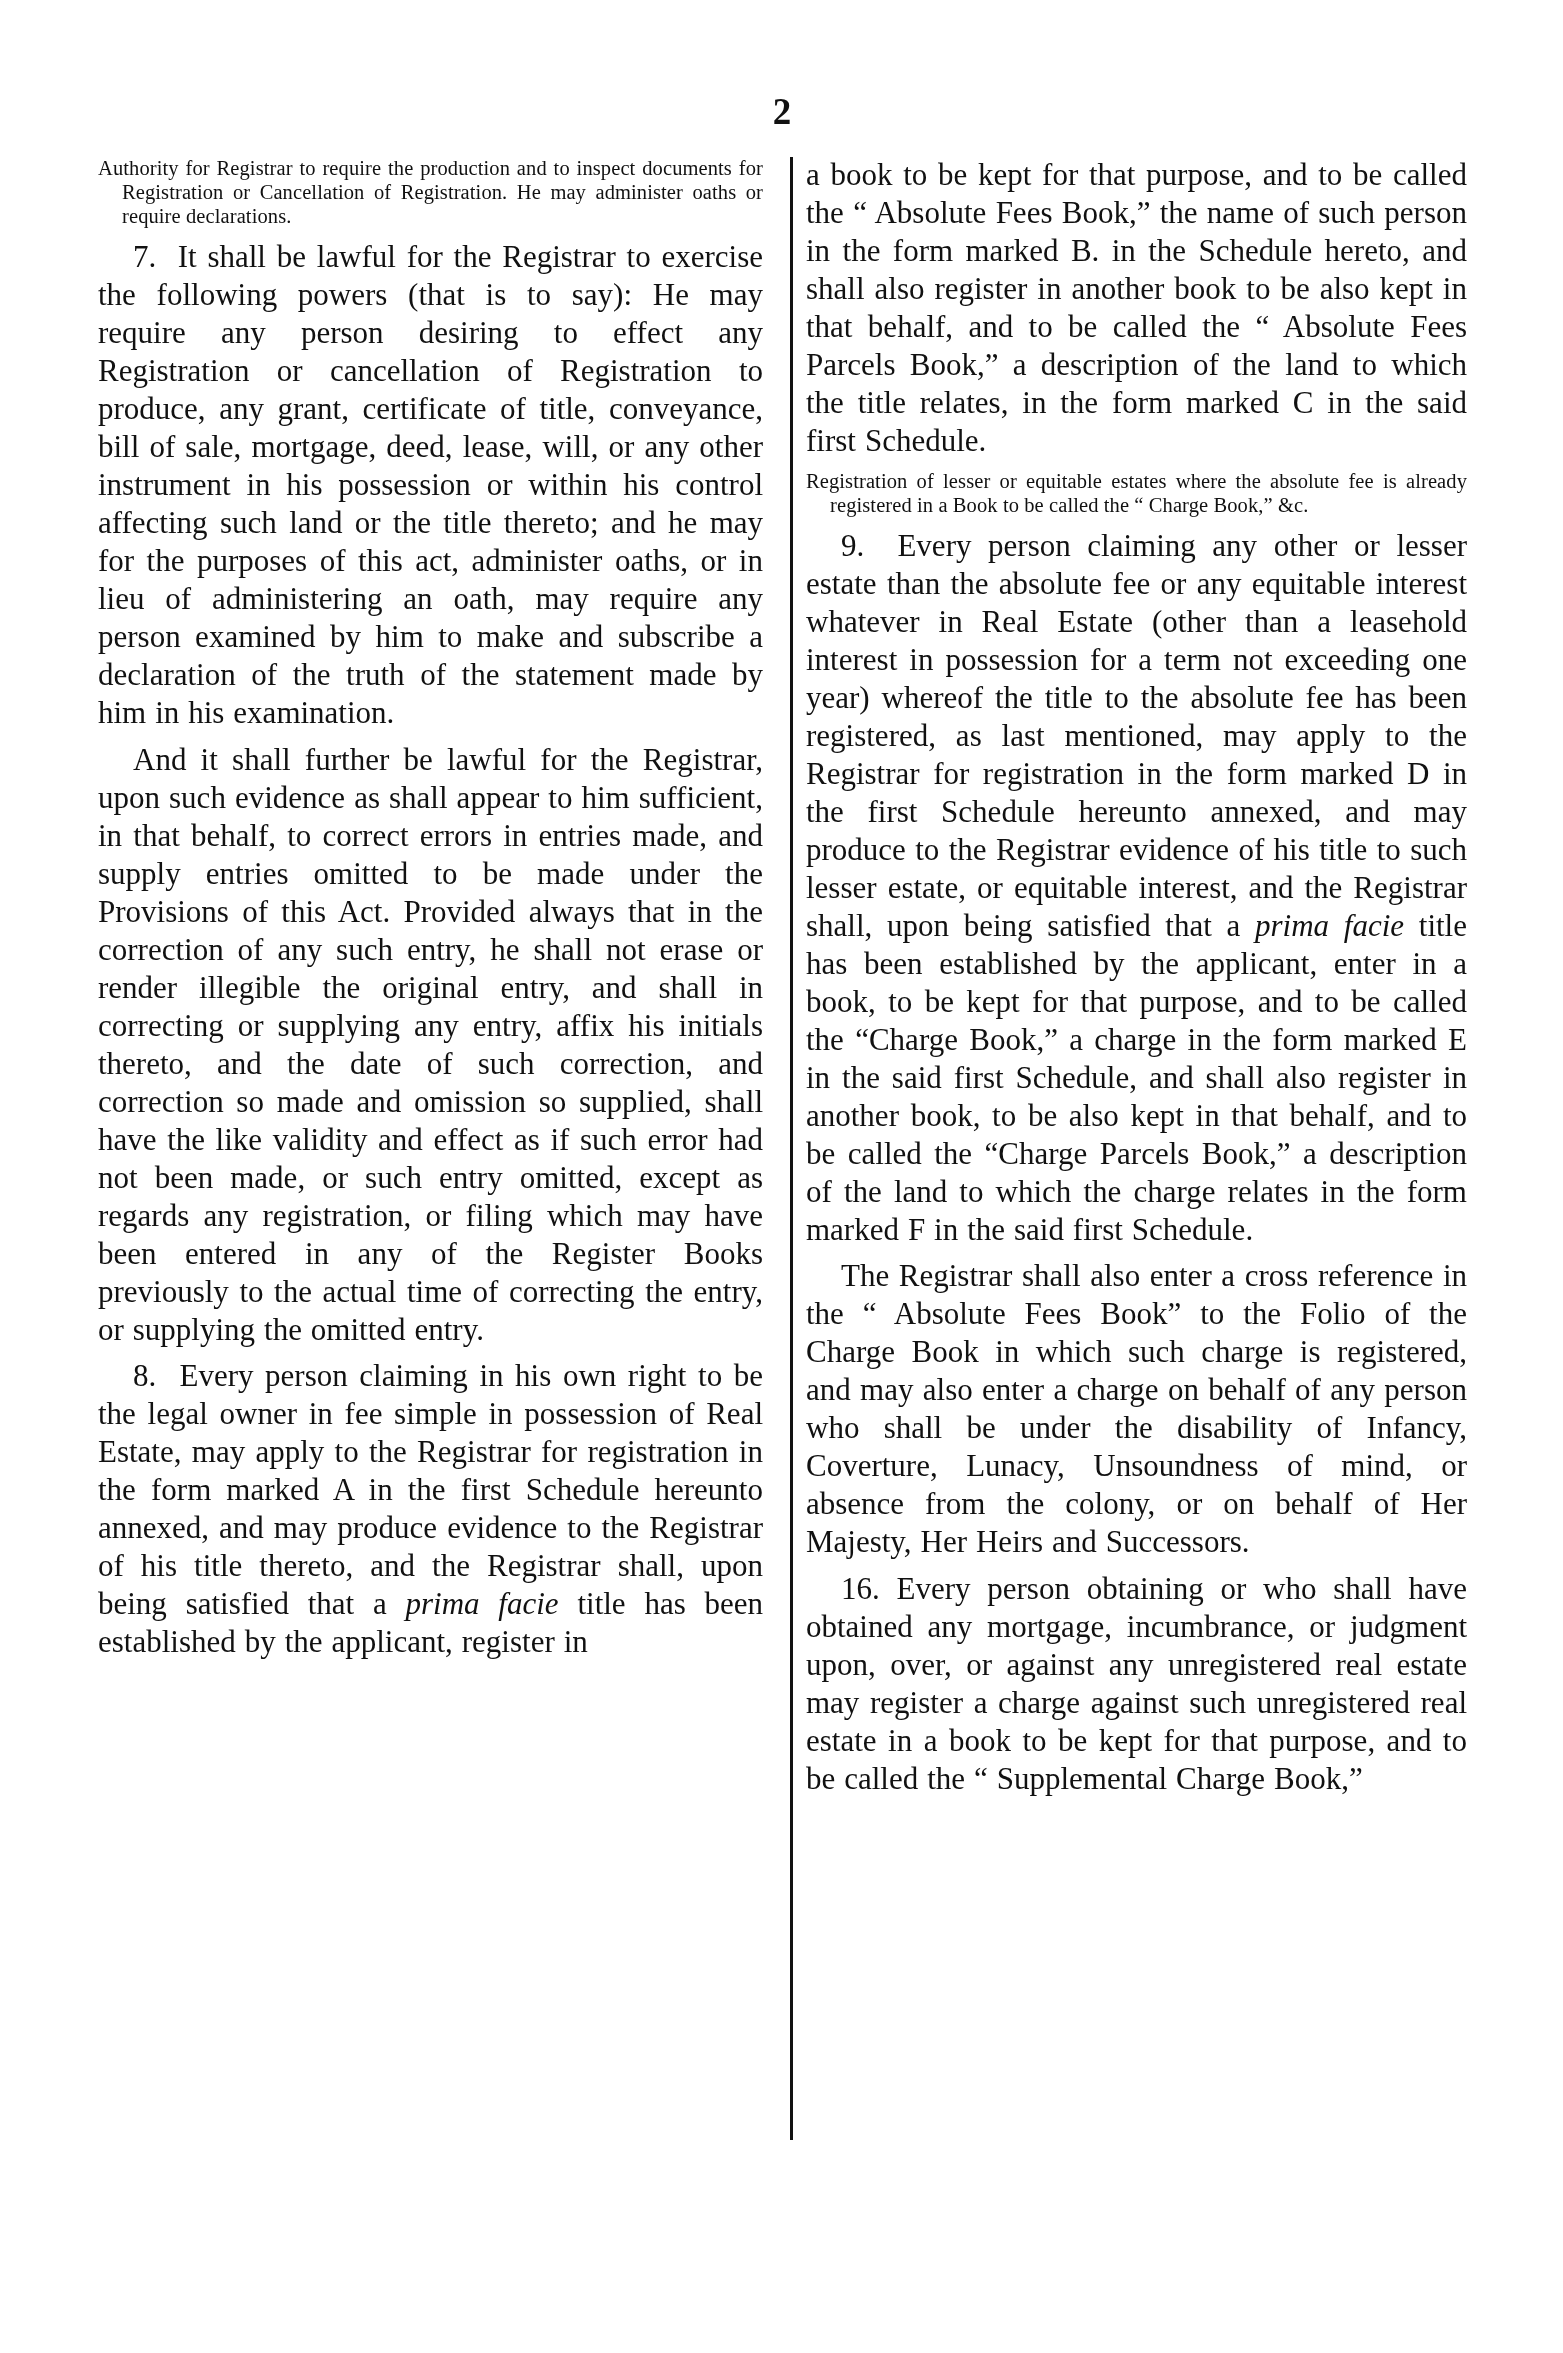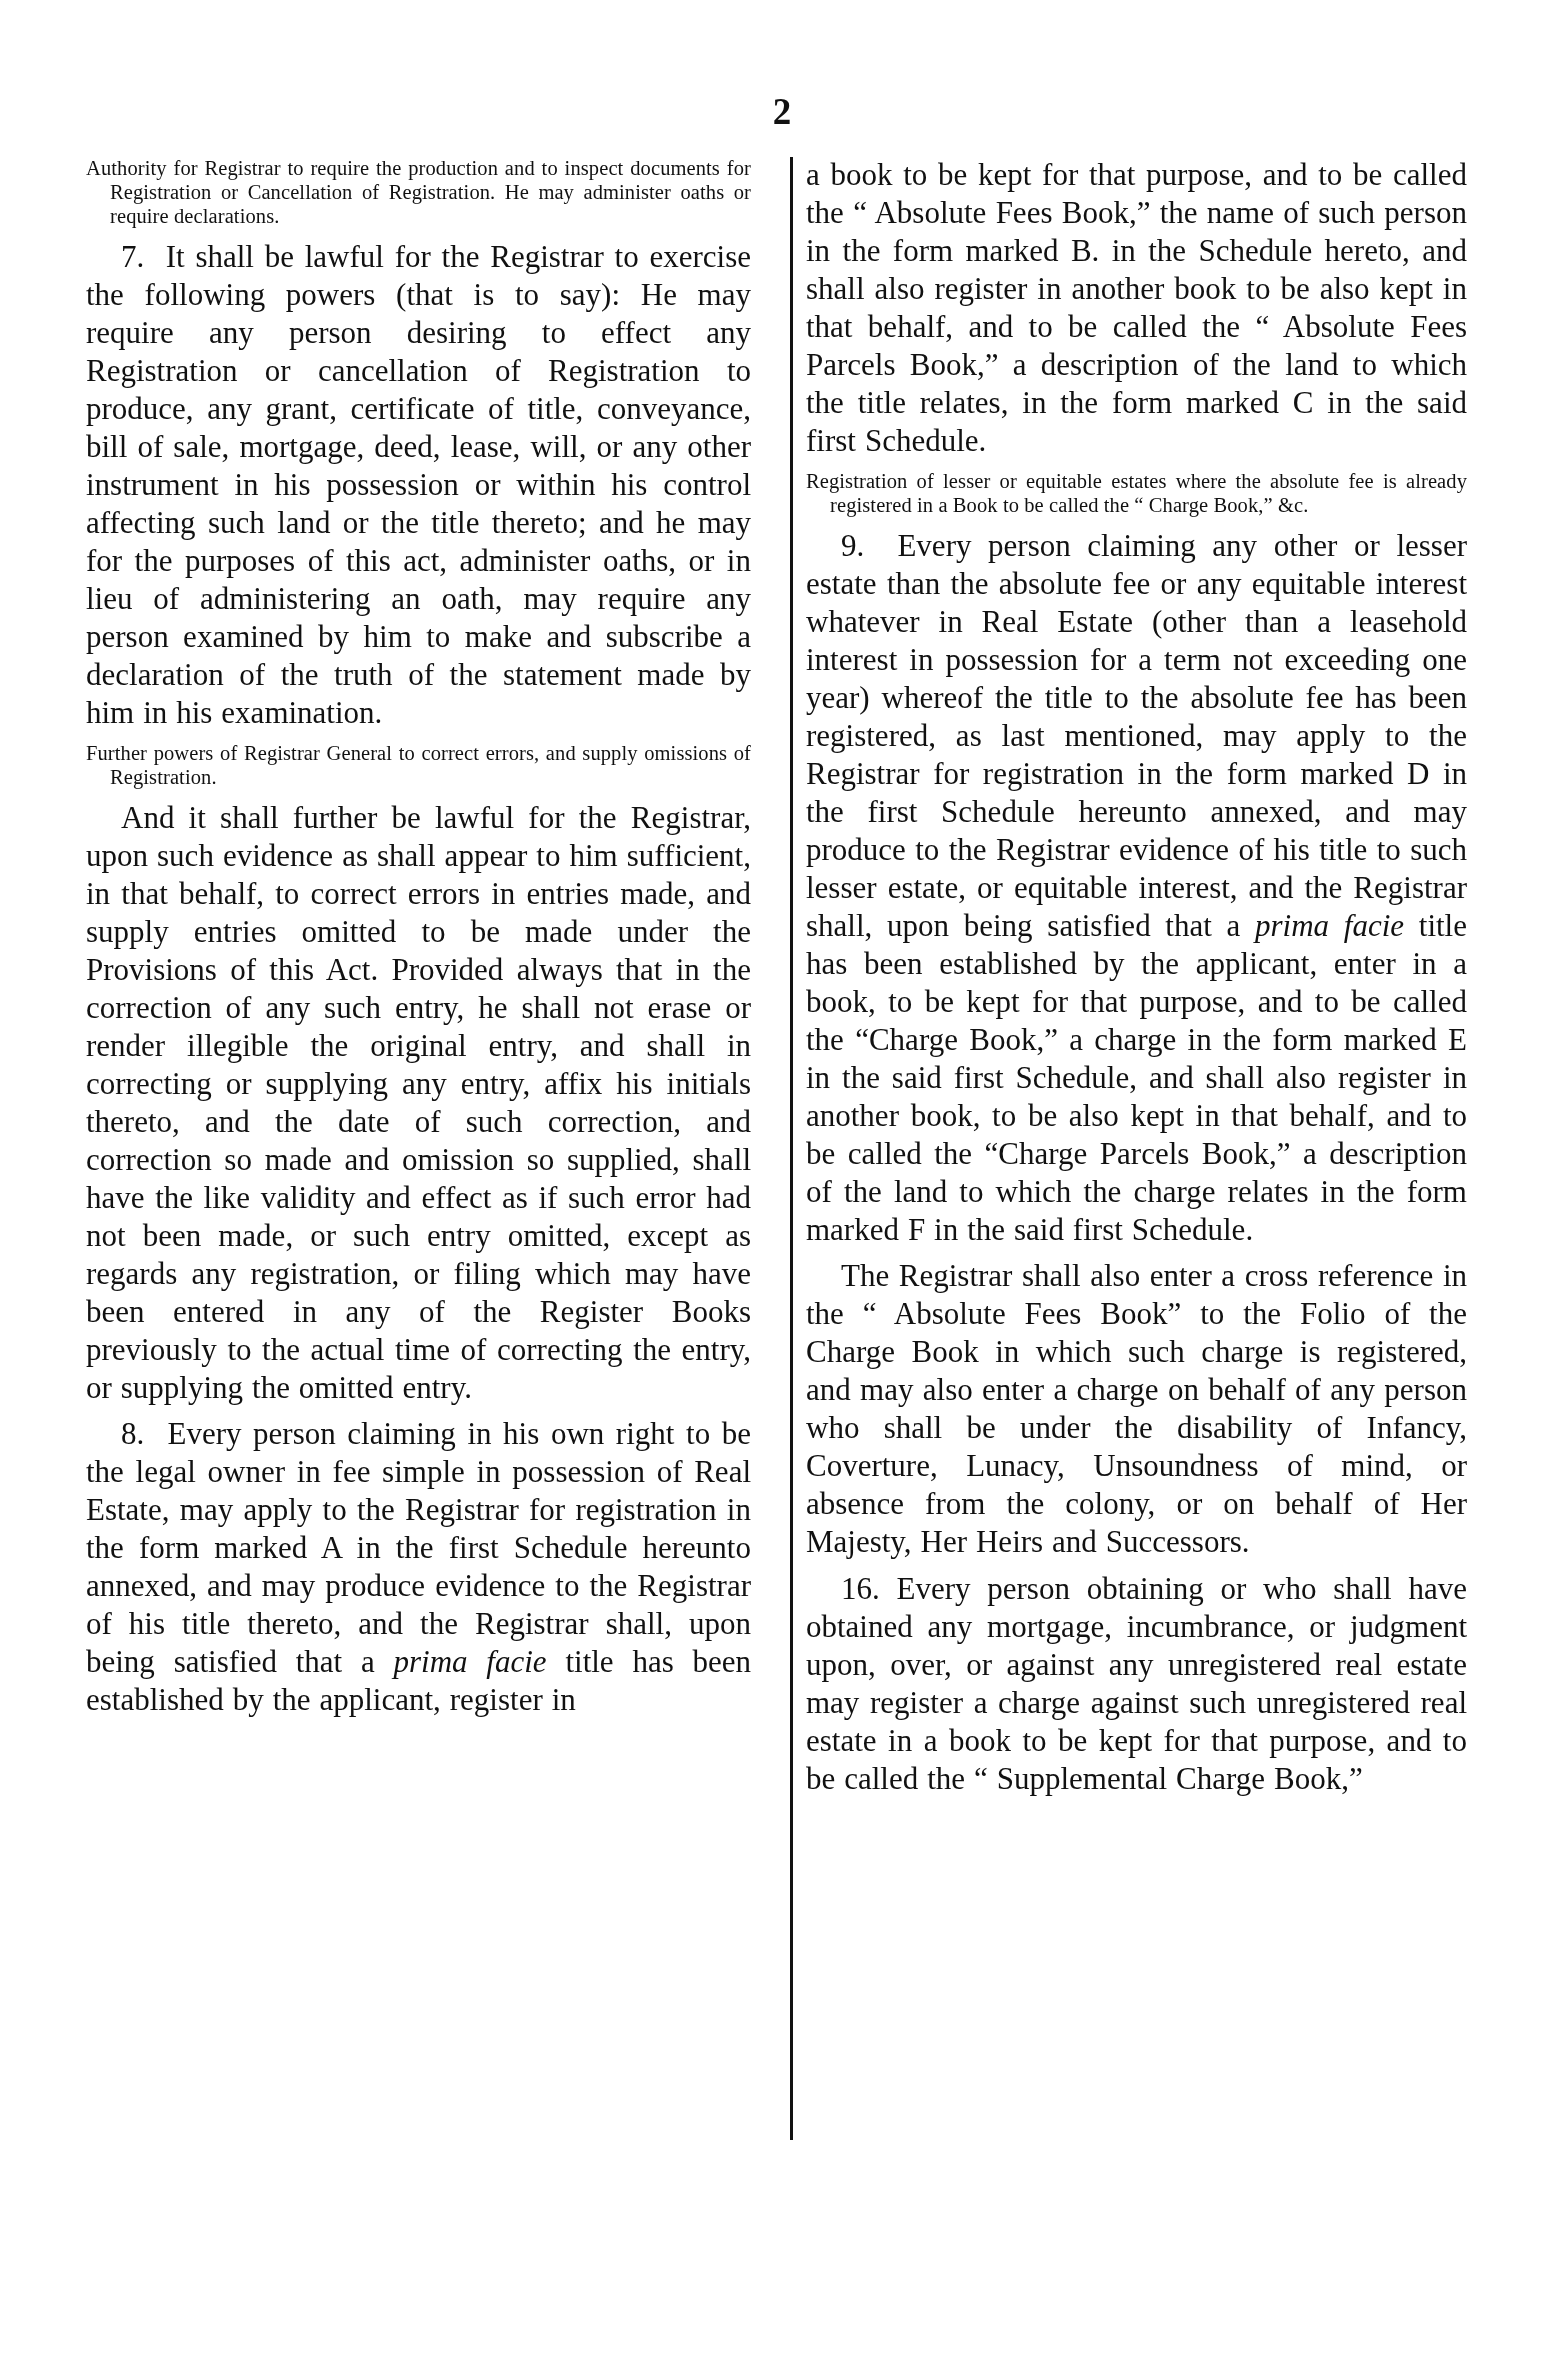--- a/index.html
+++ b/index.html
@@ -23,21 +23,21 @@
     text-align: center;
     font-size: 37px;
     font-weight: bold;
     line-height: 37px;
   }
   .column {
     position: absolute;
     top: 156px;
   }
   .col-left {
-    left: 86px;
+    left: 98px;
     width: 665px;
   }
   .col-right {
     left: 806px;
     width: 661px;
   }
   .divider {
     position: absolute;
     left: 790px;
     top: 157px;
@@ -85,21 +85,20 @@
 <div class="page-number">2</div>
 
 <div class="column col-left">
   <p class="margin-note">Authority for Registrar to require the production and to inspect documents for Registration or Cancellation of Registration. He may administer oaths or require declarations.</p>
 
   <p class="body-para">
     <span>7.</span>&nbsp;
     <span>It shall be lawful for the Registrar to exercise the following powers (that is to say): He may require any person desiring to effect any Registration or cancellation of Registration to produce, any grant, certificate of title, conveyance, bill of sale, mortgage, deed, lease, will, or any other instrument in his possession or within his control affecting such land or the title thereto; and he may for the purposes of this act, administer oaths, or in lieu of administering an oath, may require any person examined by him to make and subscribe a declaration of the truth of the statement made by him in his examination.</span>
   </p>
 
-  <p class="margin-note">Further powers of Registrar General to correct errors, and supply omissions of Registration.</p>
 
   <p class="body-para">And it shall further be lawful for the Registrar, upon such evidence as shall appear to him sufficient, in that behalf, to correct errors in entries made, and supply entries omitted to be made under the Provisions of this Act. Provided always that in the correction of any such entry, he shall not erase or render illegible the original entry, and shall in correcting or supplying any entry, affix his initials thereto, and the date of such correction, and correction so made and omission so supplied, shall have the like validity and effect as if such error had not been made, or such entry omitted, except as regards any registration, or filing which may have been entered in any of the Register Books previously to the actual time of correcting the entry, or supplying the omitted entry.</p>
 
 
 
   <p class="body-para">
     <span>8.</span>&nbsp;
     <span>Every person claiming in his own right to be the legal owner in fee simple in possession of Real Estate, may apply to the Registrar for registration in the form marked A in the first Schedule hereunto annexed, and may produce evidence to the Registrar of his title thereto, and the Registrar shall, upon being satisfied that a</span>
     <em>prima facie</em>
     <span>title has been established by the applicant, register in</span>

